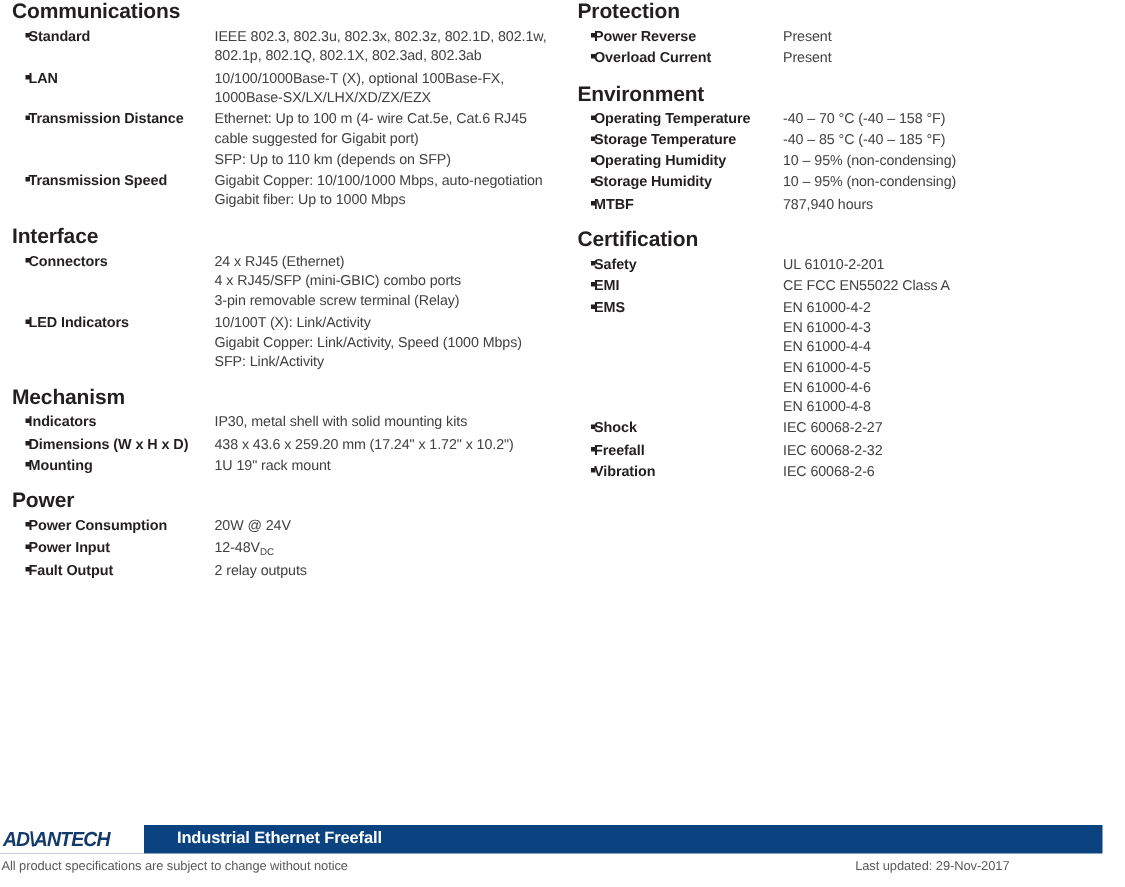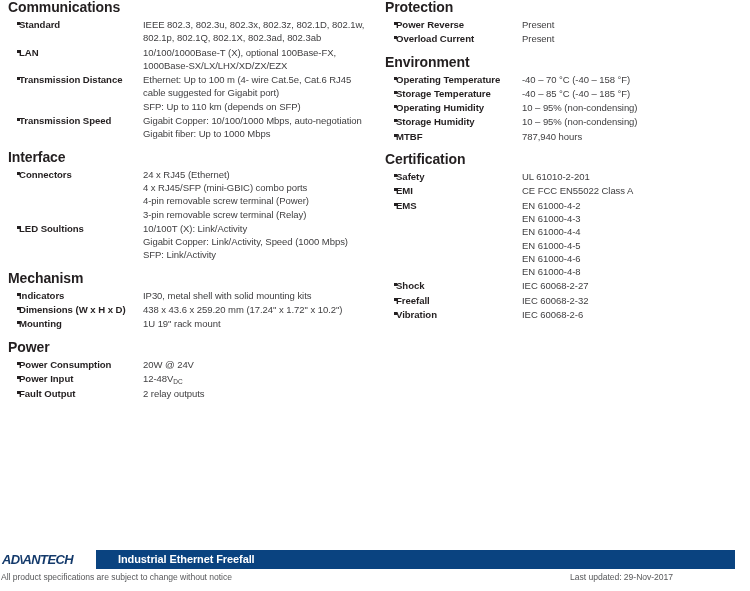--- a/index.html
+++ b/index.html
@@ -243,29 +243,28 @@
           <div class="section-title">Interface</div>
           <div class="rows">
             <div class="row">
               <span class="bullet">
                 <i></i>
               </span>
               <span class="label">Connectors</span>
               <span class="value">
                 <span class="vline">24 x RJ45 (Ethernet)</span>
                 <span class="vline">4 x RJ45/SFP (mini-GBIC) combo ports</span>
-                <span class="vline">4-pin removable screw terminal (Power)</span>
                 <span class="vline">3-pin removable screw terminal (Relay)</span>
               </span>
             </div>
             <div class="row">
               <span class="bullet">
                 <i></i>
               </span>
-              <span class="label">LED Soultions</span>
+              <span class="label">LED Indicators</span>
               <span class="value">
                 <span class="vline">10/100T (X): Link/Activity</span>
                 <span class="vline">Gigabit Copper: Link/Activity, Speed (1000 Mbps)</span>
                 <span class="vline">SFP: Link/Activity</span>
               </span>
             </div>
           </div>
         </div>
         <div class="section">
           <div class="section-title">Mechanism</div>

